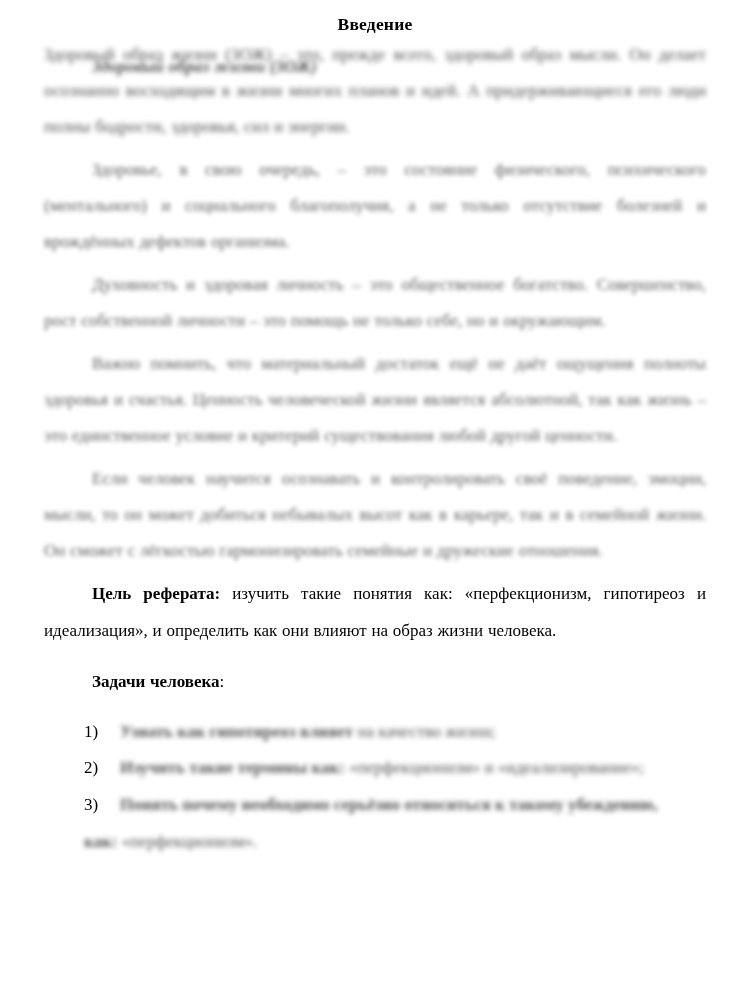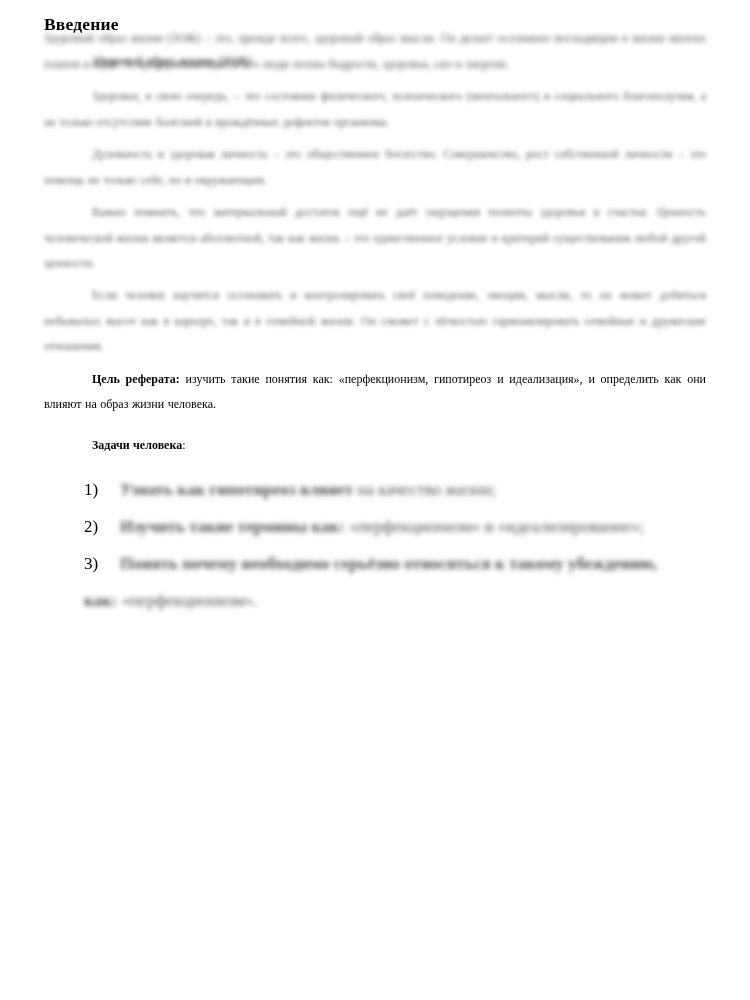--- a/index.html
+++ b/index.html
@@ -16,28 +16,29 @@
   }
   .page {
     position: relative;
     width: 750px;
     height: 1000px;
     box-sizing: border-box;
     padding: 14px 44px 0 44px;
     background: #ffffff;
   }
   .doc-title {
+    text-align: center;
     font-weight: bold;
     font-size: 17.5px;
     line-height: 1.2;
     margin: 0 0 14px 0;
     letter-spacing: 0.2px;
   }
   .para {
-    font-size: 12px;
+    font-size: 17px;
     line-height: 2.12;
     text-align: justify;
     text-indent: 48px;
     margin: 0 0 7px 0;
     word-spacing: 0.5px;
   }
   
   .blur {
     filter: blur(2.6px);
     color: #2b2b2b;

